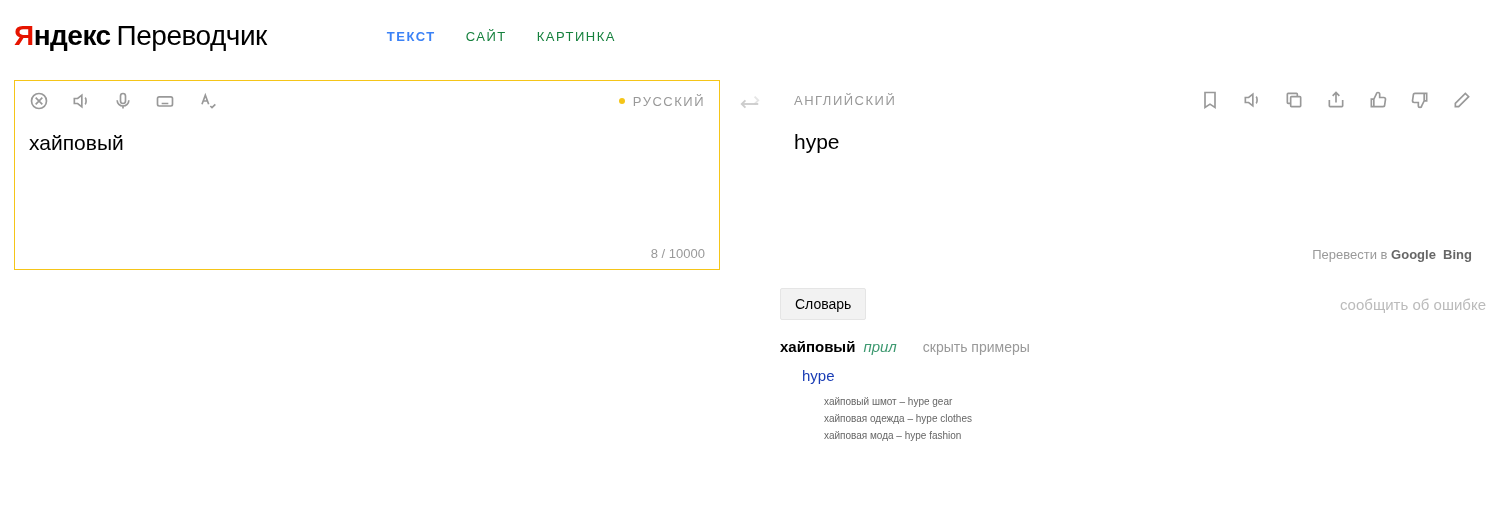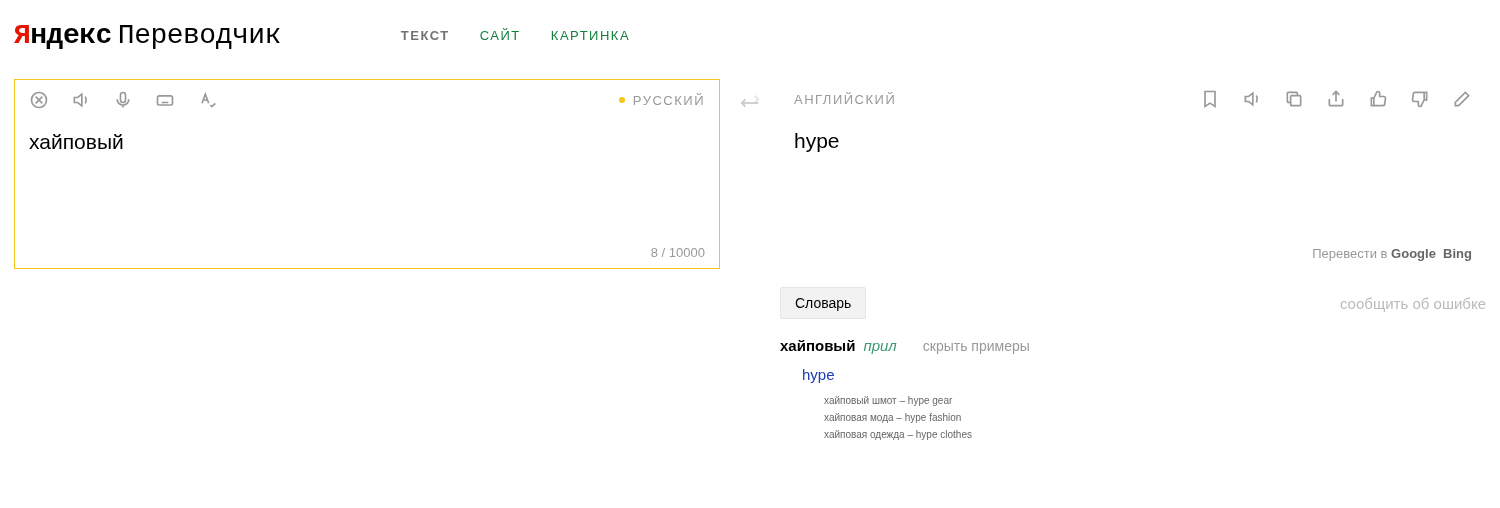--- a/index.html
+++ b/index.html
@@ -1,27 +1,27 @@
 <!DOCTYPE html>
 <html><head>
 <meta charset="utf-8">
 <style>
 * { margin: 0; padding: 0; box-sizing: border-box; }
 body { font-family: Arial, "Helvetica Neue", sans-serif; background: #fff; width: 1500px; height: 508px; overflow: hidden; }
 
 .header { display: flex; align-items: center; padding: 20px 14px 28px; }
-.logo { display: flex; align-items: baseline; font-size: 28px; letter-spacing: -0.5px; font-family: Liberation Mono, monospace; }
+.logo { display: flex; align-items: baseline; font-size: 28px; letter-spacing: -0.5px; }
 .logo-yandex { font-weight: bold; }
 .logo-ya { color: #e61400; }
 .logo-ndex { color: #000; }
 .logo-service { color: #000; font-weight: 300; margin-left: 6px; }
 
 .nav { display: flex; gap: 30px; margin-left: 120px; }
 .nav-item { font-size: 13px; letter-spacing: 1.5px; color: #15803d; cursor: pointer; text-decoration: none; }
-.nav-item.active { color: #737373; font-weight: bold; }
+.nav-item.active { color: #3b82f6; font-weight: bold; }
 
 .main { display: flex; gap: 18px; padding: 0 14px; align-items: flex-start; }
 .panel-left, .panel-right { flex: 1; }
 
 .source-box { border: 1px solid #f5c518; position: relative; height: 190px; }
 .source-toolbar { display: flex; align-items: center; padding: 10px 14px 0; gap: 22px; }
 .icon-btn { width: 20px; height: 20px; color: #999; cursor: pointer; display: flex; align-items: center; justify-content: center; }
 .icon-btn svg { width: 20px; height: 20px; }
 .lang-label { margin-left: auto; display: flex; align-items: center; gap: 8px; font-size: 13px; letter-spacing: 1.5px; color: #999; }
 .dot-yellow { width: 6px; height: 6px; border-radius: 50%; background: #f5c518; }
@@ -183,20 +183,20 @@
       <div class="dict-entry">
         <div class="headword-row">
           <span class="headword">хайповый</span>
           <span class="pos">прил</span>
           <span class="hide-examples">скрыть примеры</span>
         </div>
         <div class="translations">
           <span class="trans-word">hype</span>
           <div class="examples">
             <div class="example">хайповый шмот – hype gear</div>
+            <div class="example">хайповая одежда – hype clothes</div>
             <div class="example">хайповая мода – hype fashion</div>
-            <div class="example">хайповая одежда – hype clothes</div>
           </div>
         </div>
       </div>
     </div>
   </div>
 </div>
 
 </body></html>

